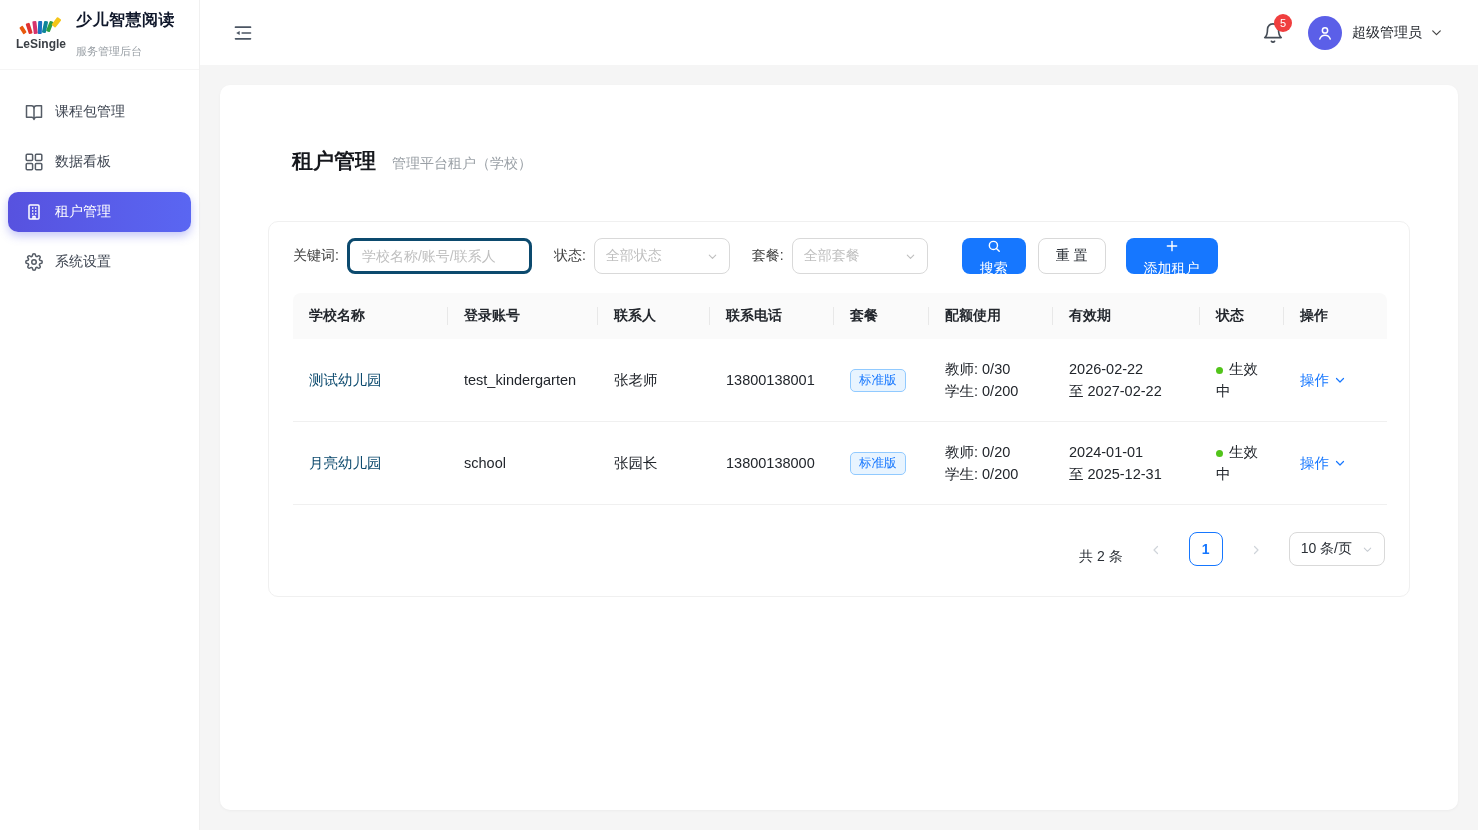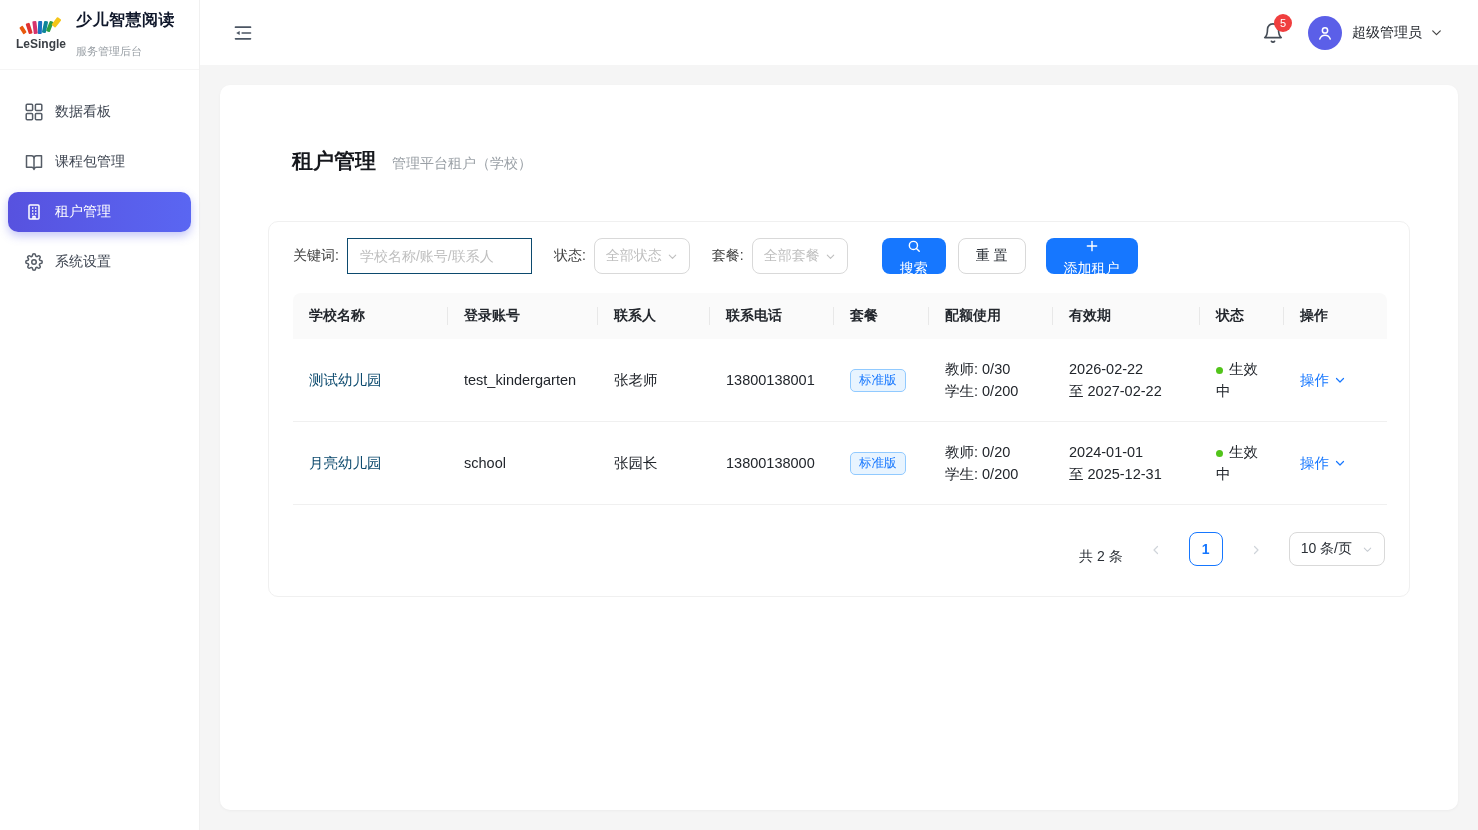--- a/index.html
+++ b/index.html
@@ -46,25 +46,25 @@
   .title-row { display:flex; align-items:baseline; gap:16px; margin-left:24px; }
   .page-title { font-size:21px; font-weight:700; color:#16181d; }
   .page-subtitle { font-size:14px; color:#9aa0a6; }
 
   .panel { margin-top:46px; border:1px solid #f0f0f0; border-radius:10px;
     padding:16px 24px 30px; }
 
   
   .filter-row { display:flex; align-items:center; }
   .f-label { font-size:14px; color:#404040; margin-right:8px; white-space:nowrap; }
-  .f-input { width:185px; height:36px; border:1px solid #0c4a6e; border-radius:0;
+  .f-input { width:185px; height:36px; border:3px solid #0c4a6e; border-radius:8px;
     padding:0 12px; font-size:14px; color:#333; outline:none;
     font-family:"Liberation Sans","DejaVu Sans",sans-serif; }
   .f-input::placeholder { color:#bfbfbf; }
-  .f-select { width:96px; height:36px; border:1px solid #d9d9d9; border-radius:8px;
+  .f-select { width:136px; height:36px; border:1px solid #d9d9d9; border-radius:8px;
     display:flex; align-items:center; justify-content:space-between; padding:0 11px;
     font-size:14px; color:#bfbfbf; background:#fff; cursor:pointer; }
   .sel-chev { color:#bfbfbf; display:flex; }
   .ml22 { margin-left:22px; } .ml34 { margin-left:34px; } .ml12 { margin-left:12px; } .ml20 { margin-left:20px; }
   .btn { height:36px; border-radius:8px; display:flex; align-items:center; gap:7px;
     font-size:14px; padding:0 17px; cursor:pointer; border:1px solid transparent; white-space:nowrap; }
   .btn-primary { background:#1677ff; color:#fff;flex-direction:column; }
   .btn-default { background:#fff; border-color:#d9d9d9; color:#2a2f36; }
   .btn .bicon { display:flex; }
 
@@ -124,37 +124,37 @@
       </span>
       <span>
         <div class="brand-cn">少儿智慧阅读</div>
         <div class="brand-sub">服务管理后台</div>
       </span>
     </div>
 
     <nav class="menu">
       <div class="menu-item">
         <span class="mi-icon">
+          <svg viewBox="0 0 18 18" fill="none" stroke="currentColor" stroke-width="1.5" stroke-linejoin="round">
+            <path d="M1.5 2.8h5a2.5 2.5 0 0 1 2.5 2.5 2.5 2.5 0 0 1 2.5-2.5h5v11.4h-5.2A2.3 2.3 0 0 0 9 16.5a2.3 2.3 0 0 0-2.3-2.3H1.5z"></path>
+            <path d="M9 5.3v11"></path>
+          </svg>
+        </span>
+        <span>课程包管理</span>
+      </div>
+      <div class="menu-item">
+        <span class="mi-icon">
           <svg viewBox="0 0 18 18" fill="none" stroke="currentColor" stroke-width="1.5">
             <rect x="1.2" y="1.2" width="6.4" height="6.4" rx="1"></rect>
             <rect x="10.4" y="1.2" width="6.4" height="6.4" rx="1"></rect>
             <rect x="1.2" y="10.4" width="6.4" height="6.4" rx="1"></rect>
             <rect x="10.4" y="10.4" width="6.4" height="6.4" rx="1"></rect>
           </svg>
         </span>
         <span>数据看板</span>
-      </div>
-      <div class="menu-item">
-        <span class="mi-icon">
-          <svg viewBox="0 0 18 18" fill="none" stroke="currentColor" stroke-width="1.5" stroke-linejoin="round">
-            <path d="M1.5 2.8h5a2.5 2.5 0 0 1 2.5 2.5 2.5 2.5 0 0 1 2.5-2.5h5v11.4h-5.2A2.3 2.3 0 0 0 9 16.5a2.3 2.3 0 0 0-2.3-2.3H1.5z"></path>
-            <path d="M9 5.3v11"></path>
-          </svg>
-        </span>
-        <span>课程包管理</span>
       </div>
       <div class="menu-item active">
         <span class="mi-icon">
           <svg viewBox="0 0 18 18" fill="none" stroke="currentColor" stroke-width="1.5" stroke-linejoin="round">
             <rect x="4" y="2" width="10" height="14" rx="1"></rect>
             <path d="M7 5h1.4M10 5h1.4M7 8h1.4M10 8h1.4M7 11h1.4M10 11h1.4M8 16v-2.5h2V16"></path>
           </svg>
         </span>
         <span>租户管理</span>
       </div>

